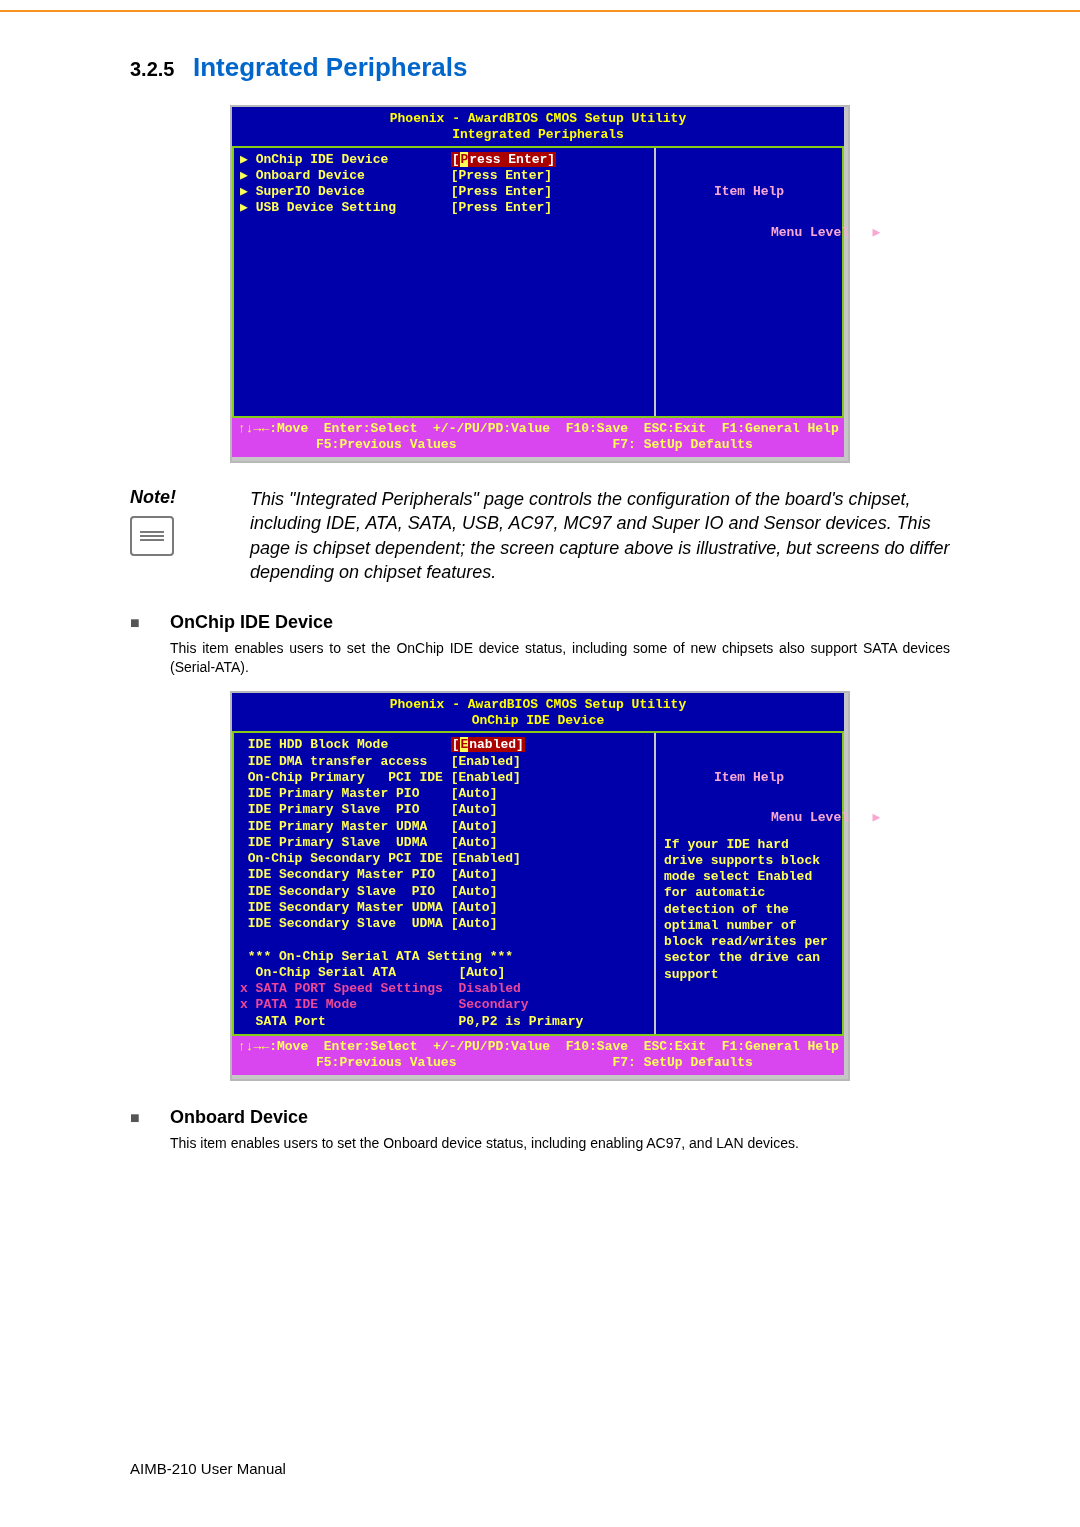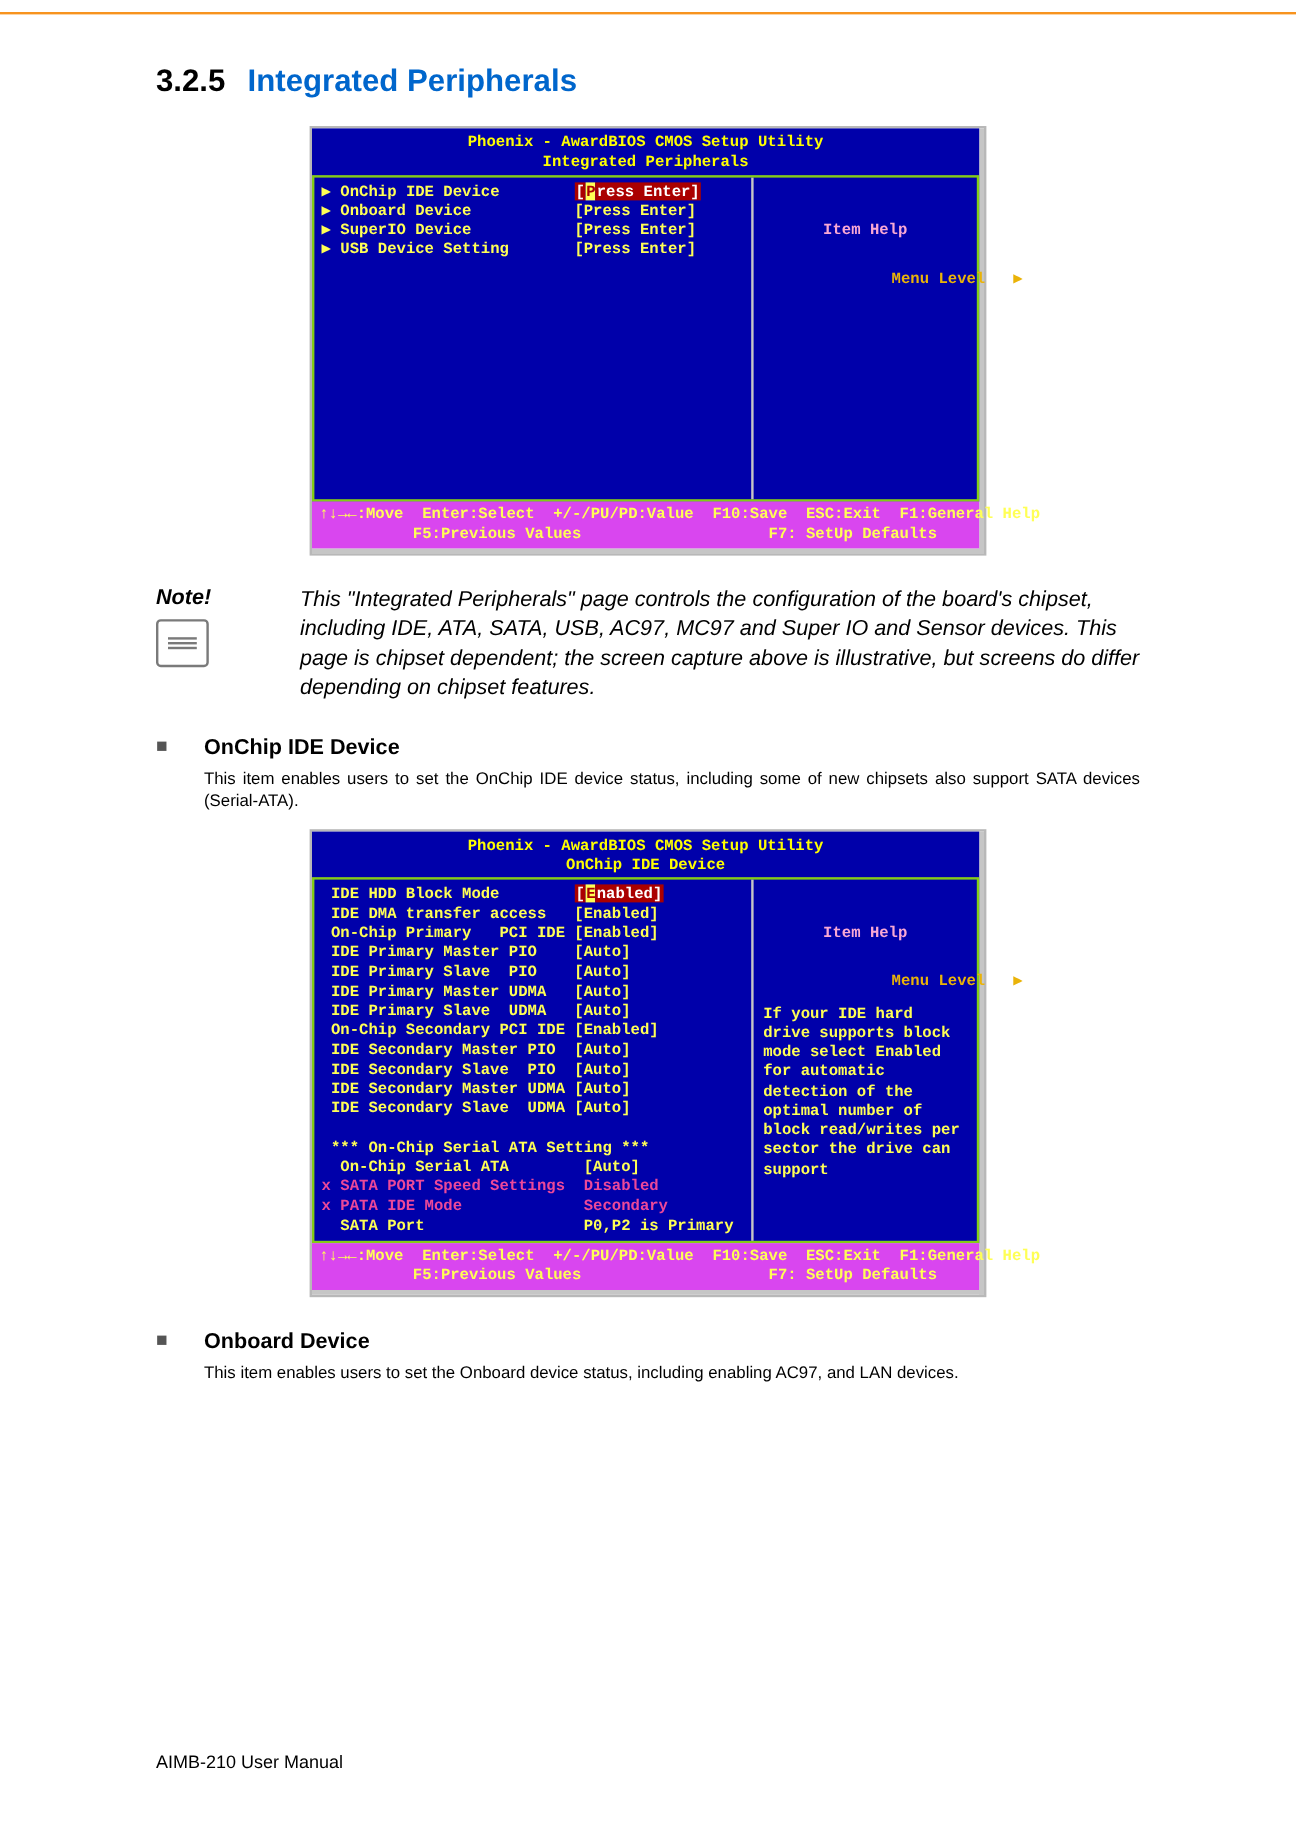--- a/index.html
+++ b/index.html
@@ -14,37 +14,37 @@
   .topbar {
     height: 12px;
     background: #fff;
     border-bottom: 2px solid #f7931e;
     margin: 0 0 40px 0;
   }
   .content {
     padding: 0 130px 0 130px;
   }
   .section-num {
-    font-size: 26px;
+    font-size: 20px;
     font-weight: bold;
     color: #000;
     display: inline-block;
     margin-right: 14px;
   }
   .section-title {
     font-size: 26px;
     font-weight: bold;
     color: #0066cc;
     display: inline-block;
   }
   .heading-row { margin: 28px 0 22px 0; }
 
   
   .bios-box {
-    width: 564px;
+    width: 620px;
     margin: 0 auto 24px auto;
     border: 2px solid #b8b8b8;
   }
   .bios-inner {
     border-right: 4px solid #c6c6c6;
     border-bottom: 4px solid #c6c6c6;
   }
   .bios {
     font-family: "Courier New", monospace;
     font-size: 13px;
@@ -87,21 +87,21 @@
     padding: 4px 8px;
     color: #ffff55;
   }
   .bios-right .header {
     color: #f9a8d4;
     text-align: center;
     display: block;
     margin-bottom: 8px;
     font-weight: bold;
   }
-  .bios-right .ml { color: #eab308; padding-left: 29px; }
+  .bios-right .ml { color: #f9a8d4; padding-left: 29px; }
   .bios-footer {
     background: #d946ef;
     color: #ffff55;
     padding: 3px 6px 4px 6px;
     font-weight: bold;
   }
 
   
   .note-row {
     display: flex;

